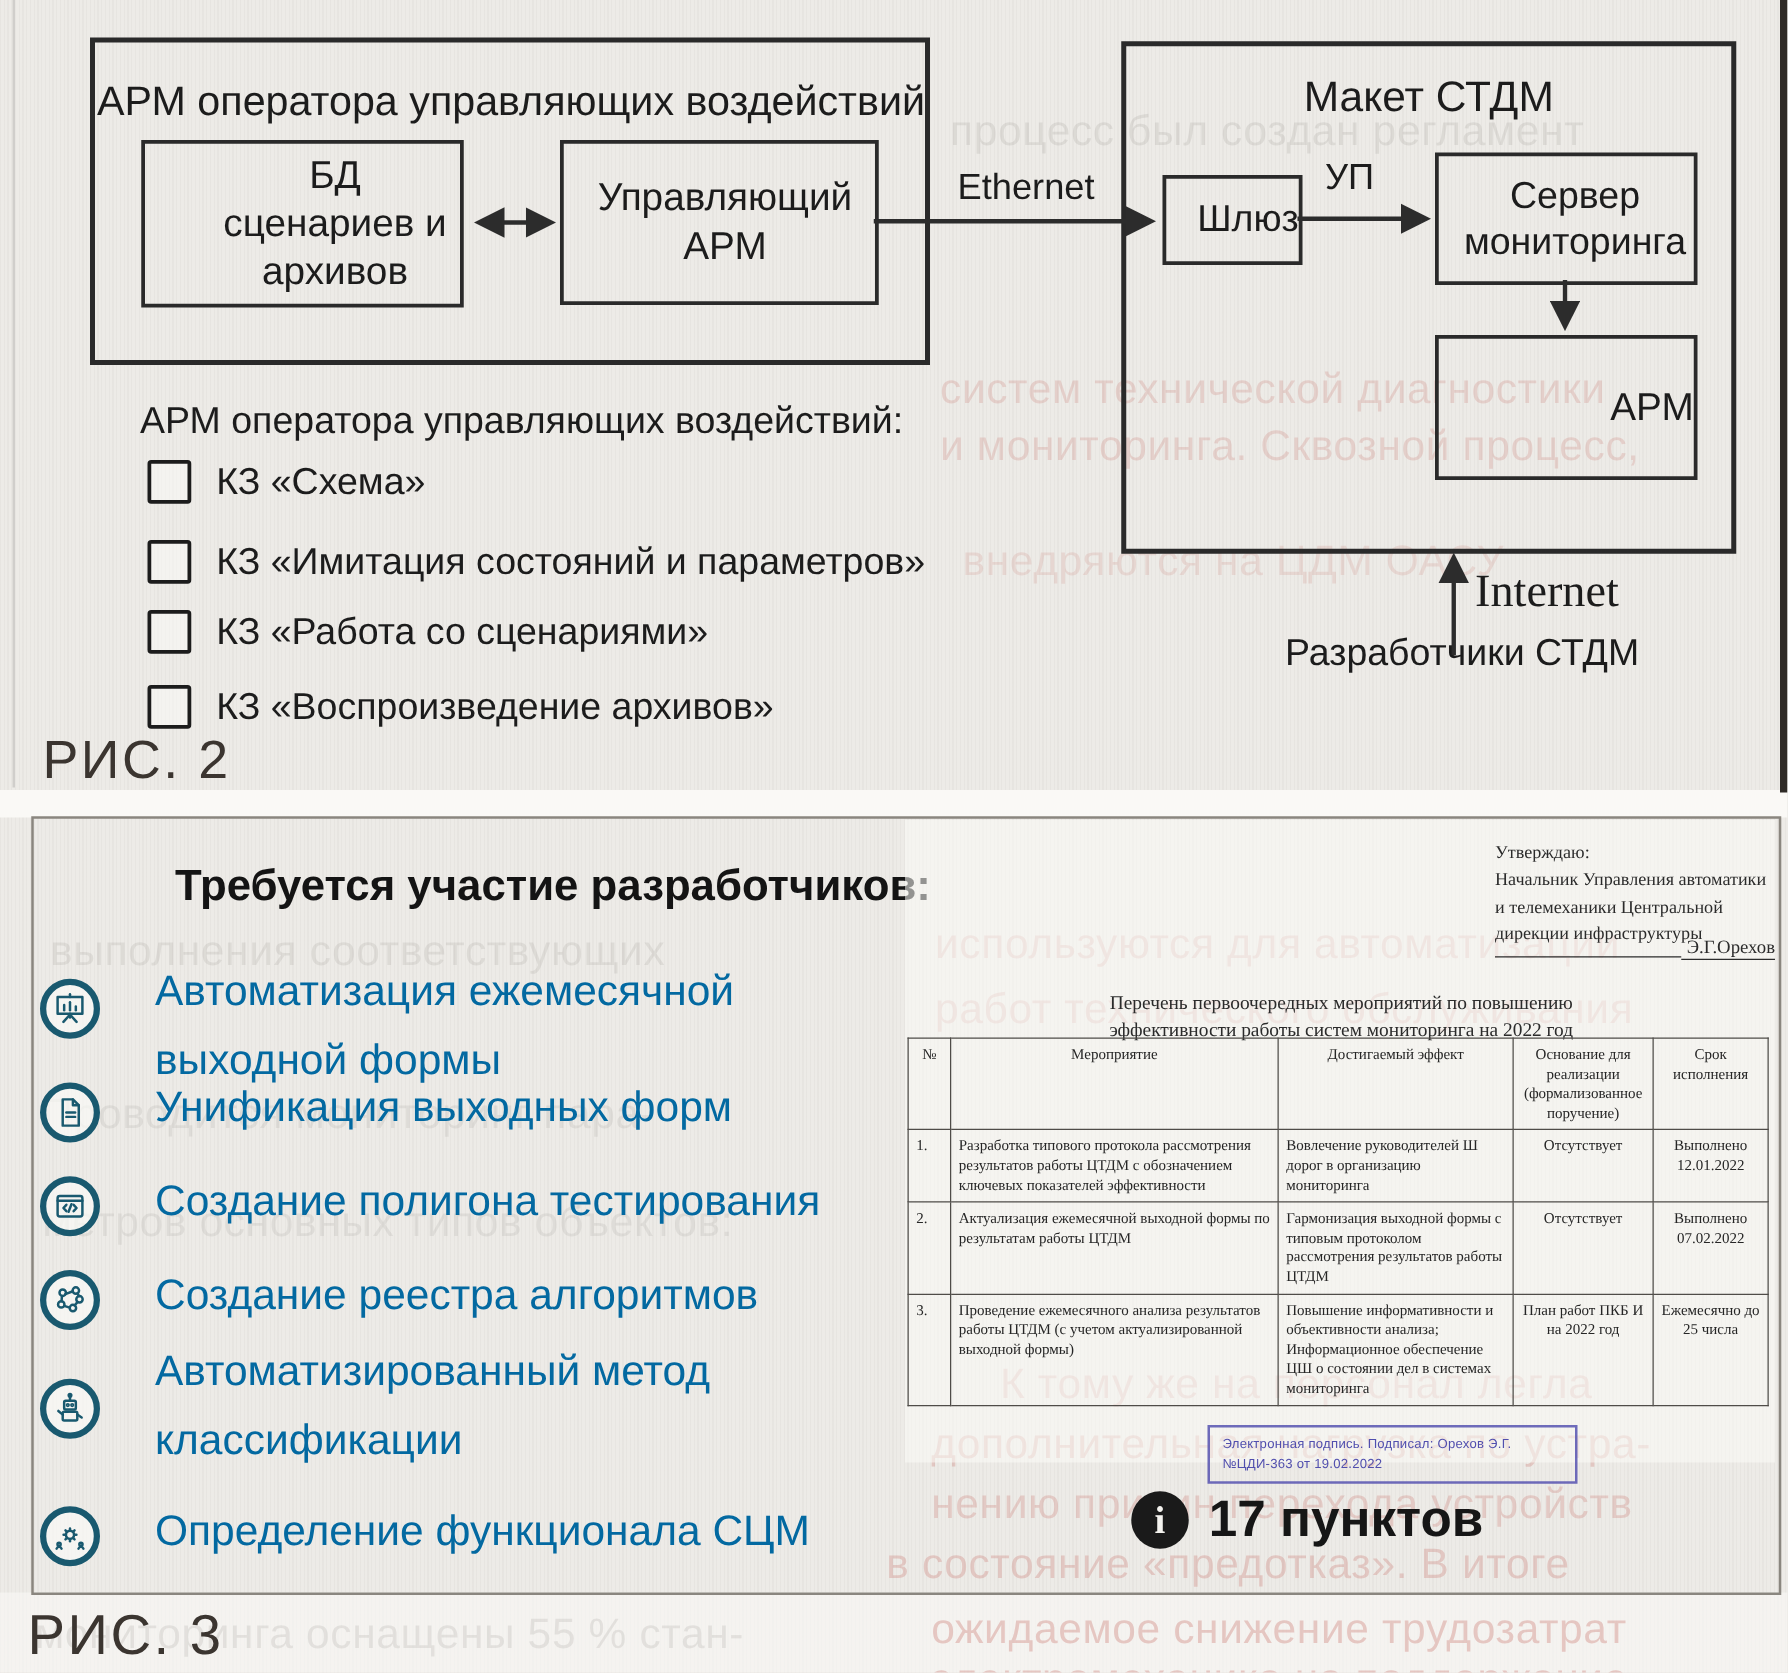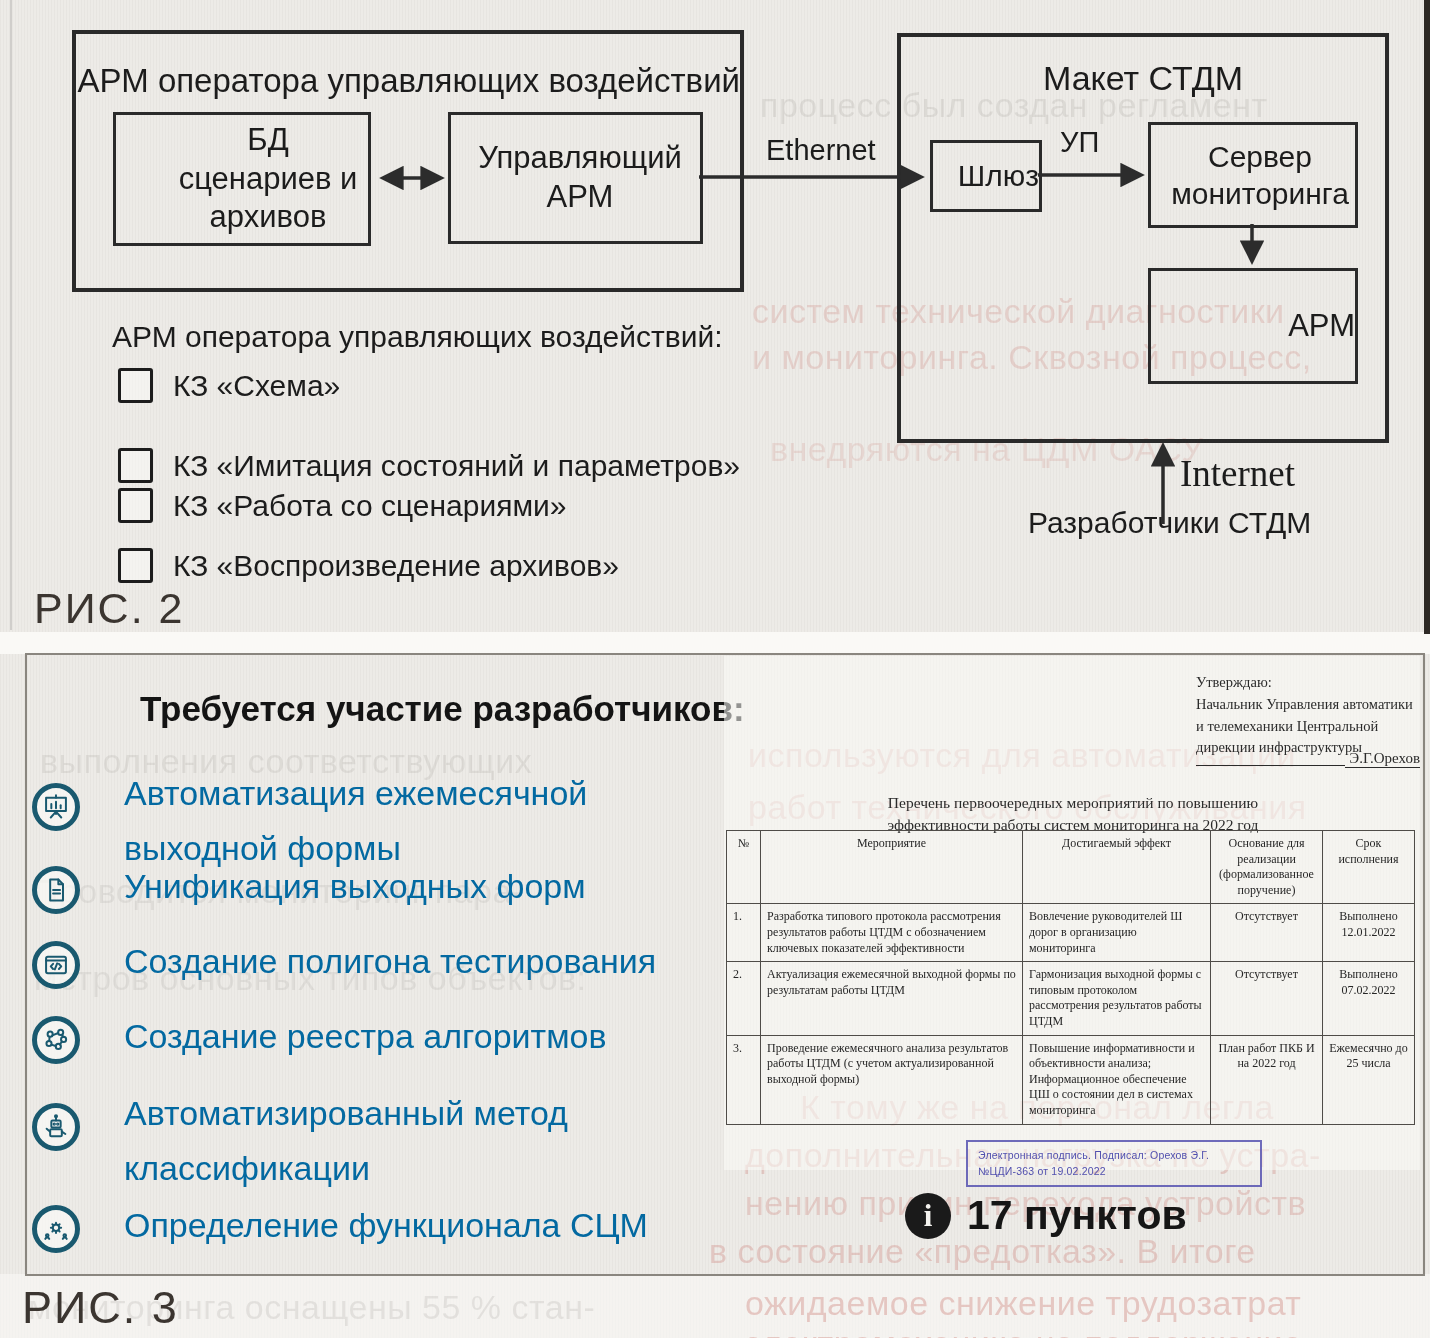--- a/index.html
+++ b/index.html
@@ -156,21 +156,21 @@
     <line x1="1038" y1="175" x2="1140" y2="175" stroke="#2c2c2c" stroke-width="3.5" marker-end="url(#ah)"></line>
     <line x1="1252" y1="224" x2="1252" y2="260" stroke="#2c2c2c" stroke-width="3.5" marker-end="url(#ah)"></line>
     <line x1="1163" y1="524" x2="1163" y2="447" stroke="#2c2c2c" stroke-width="3.5" marker-end="url(#ah)"></line>
   </svg>
 
   <div class="dlabel" style="left:112px;top:320px;font-size:30px;">АРМ оператора управляющих воздействий:</div>
   <div class="chk-row" style="left:118px;top:368px;">
     <span class="chk-box"></span>
     <span class="chk-label">КЗ «Схема»</span>
   </div>
-  <div class="chk-row" style="left:118px;top:448px;">
+  <div class="chk-row" style="left:118px;top:432px;">
     <span class="chk-box"></span>
     <span class="chk-label">КЗ «Имитация состояний и параметров»</span>
   </div>
   <div class="chk-row" style="left:118px;top:488px;justify-content:flex-end;">
     <span class="chk-box"></span>
     <span class="chk-label">КЗ «Работа со сценариями»</span>
   </div>
   <div class="chk-row" style="left:118px;top:548px;">
     <span class="chk-box"></span>
     <span class="chk-label">КЗ «Воспроизведение архивов»</span>
@@ -241,21 +241,21 @@
       <line x1="12" y1="3.5" x2="12" y2="6.5"></line>
       <circle cx="12" cy="2.8" r="0.9"></circle>
       <rect x="8" y="6.5" width="8" height="6" rx="1"></rect>
       <circle cx="10.5" cy="9.5" r="0.6"></circle>
       <circle cx="13.5" cy="9.5" r="0.6"></circle>
       <rect x="7" y="14" width="10" height="6" rx="1"></rect>
       <line x1="7" y1="16" x2="4" y2="13.5"></line>
       <line x1="17" y1="16" x2="20" y2="18"></line>
     </svg>
   </div>
-  <div class="li-text" style="left:124px;top:433px;">Автоматизированный метод классификации</div>
+  <div class="li-text" style="left:124px;top:417px;">Автоматизированный метод классификации</div>
 
   <div class="li-icon" style="left:32px;top:552px;">
     <svg class="mini" width="28" height="28" viewBox="0 0 24 24">
       <circle cx="12" cy="11" r="2.8"></circle>
       <line x1="12" y1="6.6" x2="12" y2="8.2"></line>
       <line x1="12" y1="13.8" x2="12" y2="15.4"></line>
       <line x1="7.6" y1="11" x2="9.2" y2="11"></line>
       <line x1="14.8" y1="11" x2="16.4" y2="11"></line>
       <line x1="8.9" y1="7.9" x2="10" y2="9"></line>
       <line x1="14" y1="13" x2="15.1" y2="14.1"></line>

